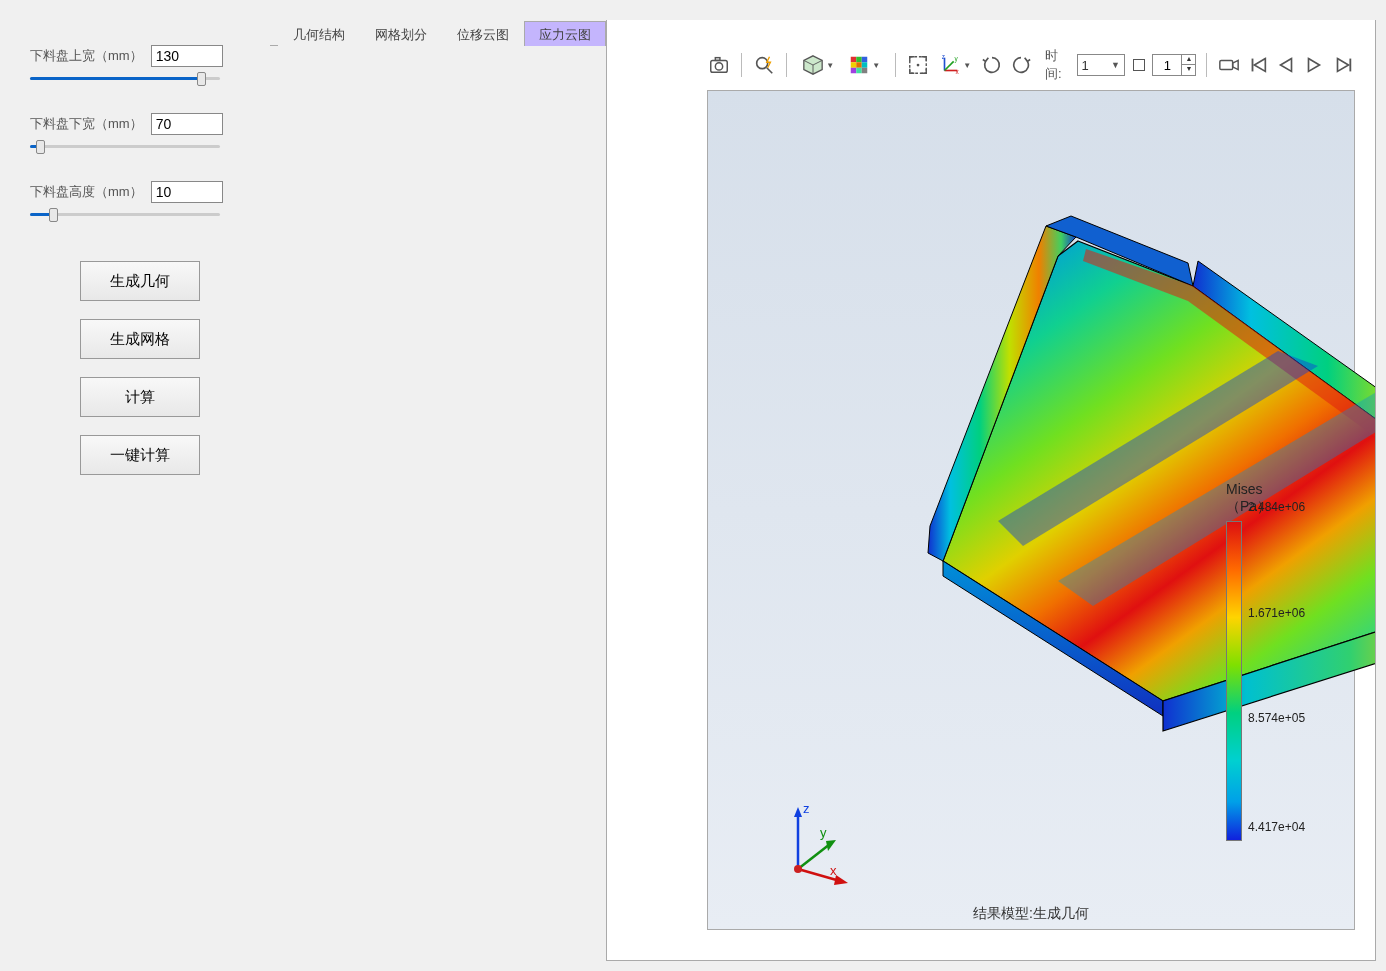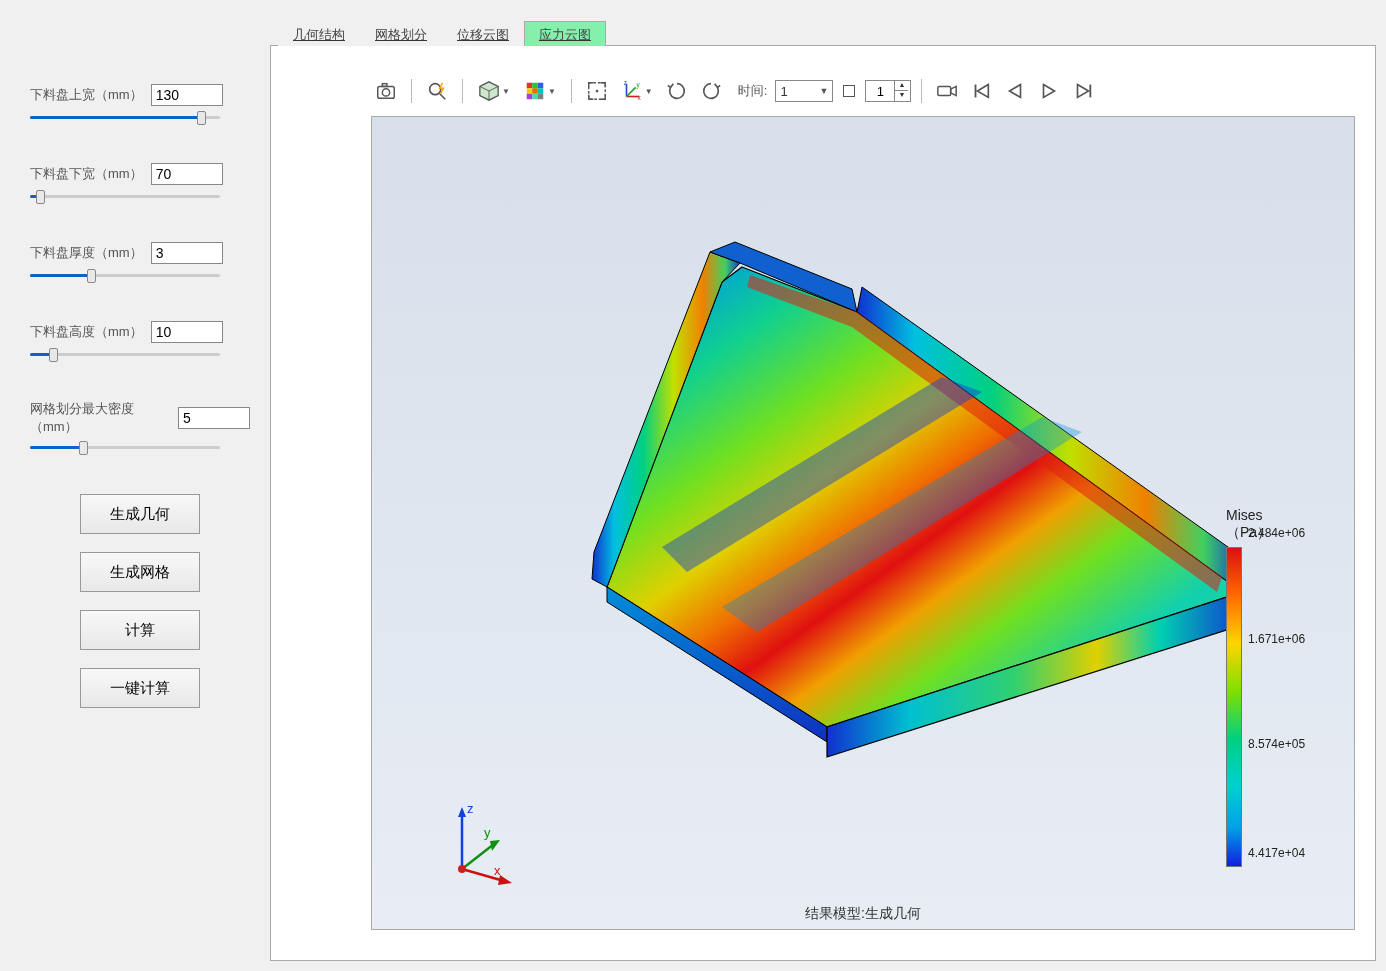--- a/index.html
+++ b/index.html
@@ -1,34 +1,34 @@
 <!DOCTYPE html>
 <html><head>
 <meta charset="utf-8">
 <style>
   * { box-sizing: border-box; margin: 0; padding: 0; }
   html, body { width: 1386px; height: 971px; font-family: "Microsoft YaHei", Arial, sans-serif; font-size: 13px; color: #333; }
   body { background: #f0f0f0; overflow: hidden; }
   .app { display: flex; width: 100%; height: 100%; padding: 20px 10px 10px 10px; }
   .sidebar { width: 260px; padding: 25px 20px; }
-  .param { margin-bottom: 28px; margin-top: 39px; }
+  .param { margin-bottom: 28px; }
   .param-row { display: flex; align-items: center; gap: 8px; }
   .param-label { font-size: 13px; color: #555; }
   .param-input { width: 72px; height: 22px; font-size: 14px; padding: 1px 4px; border: 1px solid #888; background: #fff; }
   .slider { position: relative; width: 190px; height: 14px; margin-top: 4px; }
   .slider-track { position: absolute; top: 6px; left: 0; right: 0; height: 3px; background: #ccc; border-radius: 2px; }
   .slider-fill { position: absolute; top: 6px; left: 0; height: 3px; background: #0a64c8; border-radius: 2px; }
   .slider-thumb { position: absolute; top: 1px; width: 9px; height: 14px; background: #e8e8e8; border: 1px solid #888; border-radius: 2px; }
   .buttons { margin-top: 40px; display: flex; flex-direction: column; align-items: center; gap: 18px; }
   .btn { width: 120px; height: 40px; background: linear-gradient(#f8f8f8,#e8e8e8); border: 1px solid #999; font-size: 15px; cursor: pointer; }
 
-  .main { flex: 1; display: flex; flex-direction: column; text-decoration: underline; }
+  .main { flex: 1; display: flex; flex-direction: row; }
   .tabs { display: flex; height: 26px; border-bottom: 1px solid #aaa; padding-left: 8px; }
   .tab { padding: 4px 14px; font-size: 13px; color: #444; border: 1px solid transparent; border-bottom: none; cursor: pointer; position: relative; top: 1px; background: #f0f0f0; }
-  .tab.active { background: #86efac; border-color: #aaa; }
+  .tab.active { background: #c4b5fd; border-color: #aaa; }
   .viewer { flex: 1; background: #fff; position: relative; border: 1px solid #aaa; border-top: none; overflow: hidden; }
 
   .toolbar { position: absolute; top: 28px; left: 100px; right: 20px; height: 34px; display: flex; align-items: center; gap: 4px; background: rgba(250,250,250,0.0); }
   .tool { width: 30px; height: 30px; display: flex; align-items: center; justify-content: center; border: 1px solid transparent; cursor: pointer; border-radius: 3px; }
   .tool-wide { width: auto; padding: 0 4px; gap: 2px; }
   .sep { width: 1px; height: 24px; background: #bbb; margin: 0 6px; }
   .tool svg { width: 22px; height: 22px; }
   .time-label { font-size: 13px; color: #555; margin: 0 4px 0 8px; }
   .time-select { width: 58px; height: 22px; border: 1px solid #888; background: #fff; font-size: 13px; display:flex; align-items:center; padding: 0 4px; justify-content: space-between; }
   .spinner { width: 46px; height: 22px; border: 1px solid #888; background: #fff; font-size: 13px; display:flex; align-items:center; }
@@ -76,49 +76,27 @@
       <input class="param-input" value="70" style="">
     </div>
     <div class="slider">
       <div class="slider-track"></div>
       <div class="slider-fill" style="width:5%"></div>
       <div class="slider-thumb" style="left:calc(5% - 4px)"></div>
     </div>
         </div>
         <div class="param">
     <div class="param-row">
-      <span class="param-label">下料盘厚度（mm）</span>
-      <input class="param-input" value="3" style="">
-    </div>
-    <div class="slider">
-      <div class="slider-track"></div>
-      <div class="slider-fill" style="width:32%"></div>
-      <div class="slider-thumb" style="left:calc(32% - 4px)"></div>
-    </div>
-        </div>
-        <div class="param">
-    <div class="param-row">
       <span class="param-label">下料盘高度（mm）</span>
       <input class="param-input" value="10" style="">
     </div>
     <div class="slider">
       <div class="slider-track"></div>
       <div class="slider-fill" style="width:12%"></div>
       <div class="slider-thumb" style="left:calc(12% - 4px)"></div>
-    </div>
-        </div>
-        <div class="param">
-    <div class="param-row">
-      <span class="param-label">网格划分最大密度（mm）</span>
-      <input class="param-input" value="5" style="">
-    </div>
-    <div class="slider">
-      <div class="slider-track"></div>
-      <div class="slider-fill" style="width:28%"></div>
-      <div class="slider-thumb" style="left:calc(28% - 4px)"></div>
     </div>
         </div>
       </div>
     <div class="buttons">
       <button class="btn">生成几何</button>
       <button class="btn">生成网格</button>
       <button class="btn">计算</button>
       <button class="btn">一键计算</button>
     </div>
   </div>

